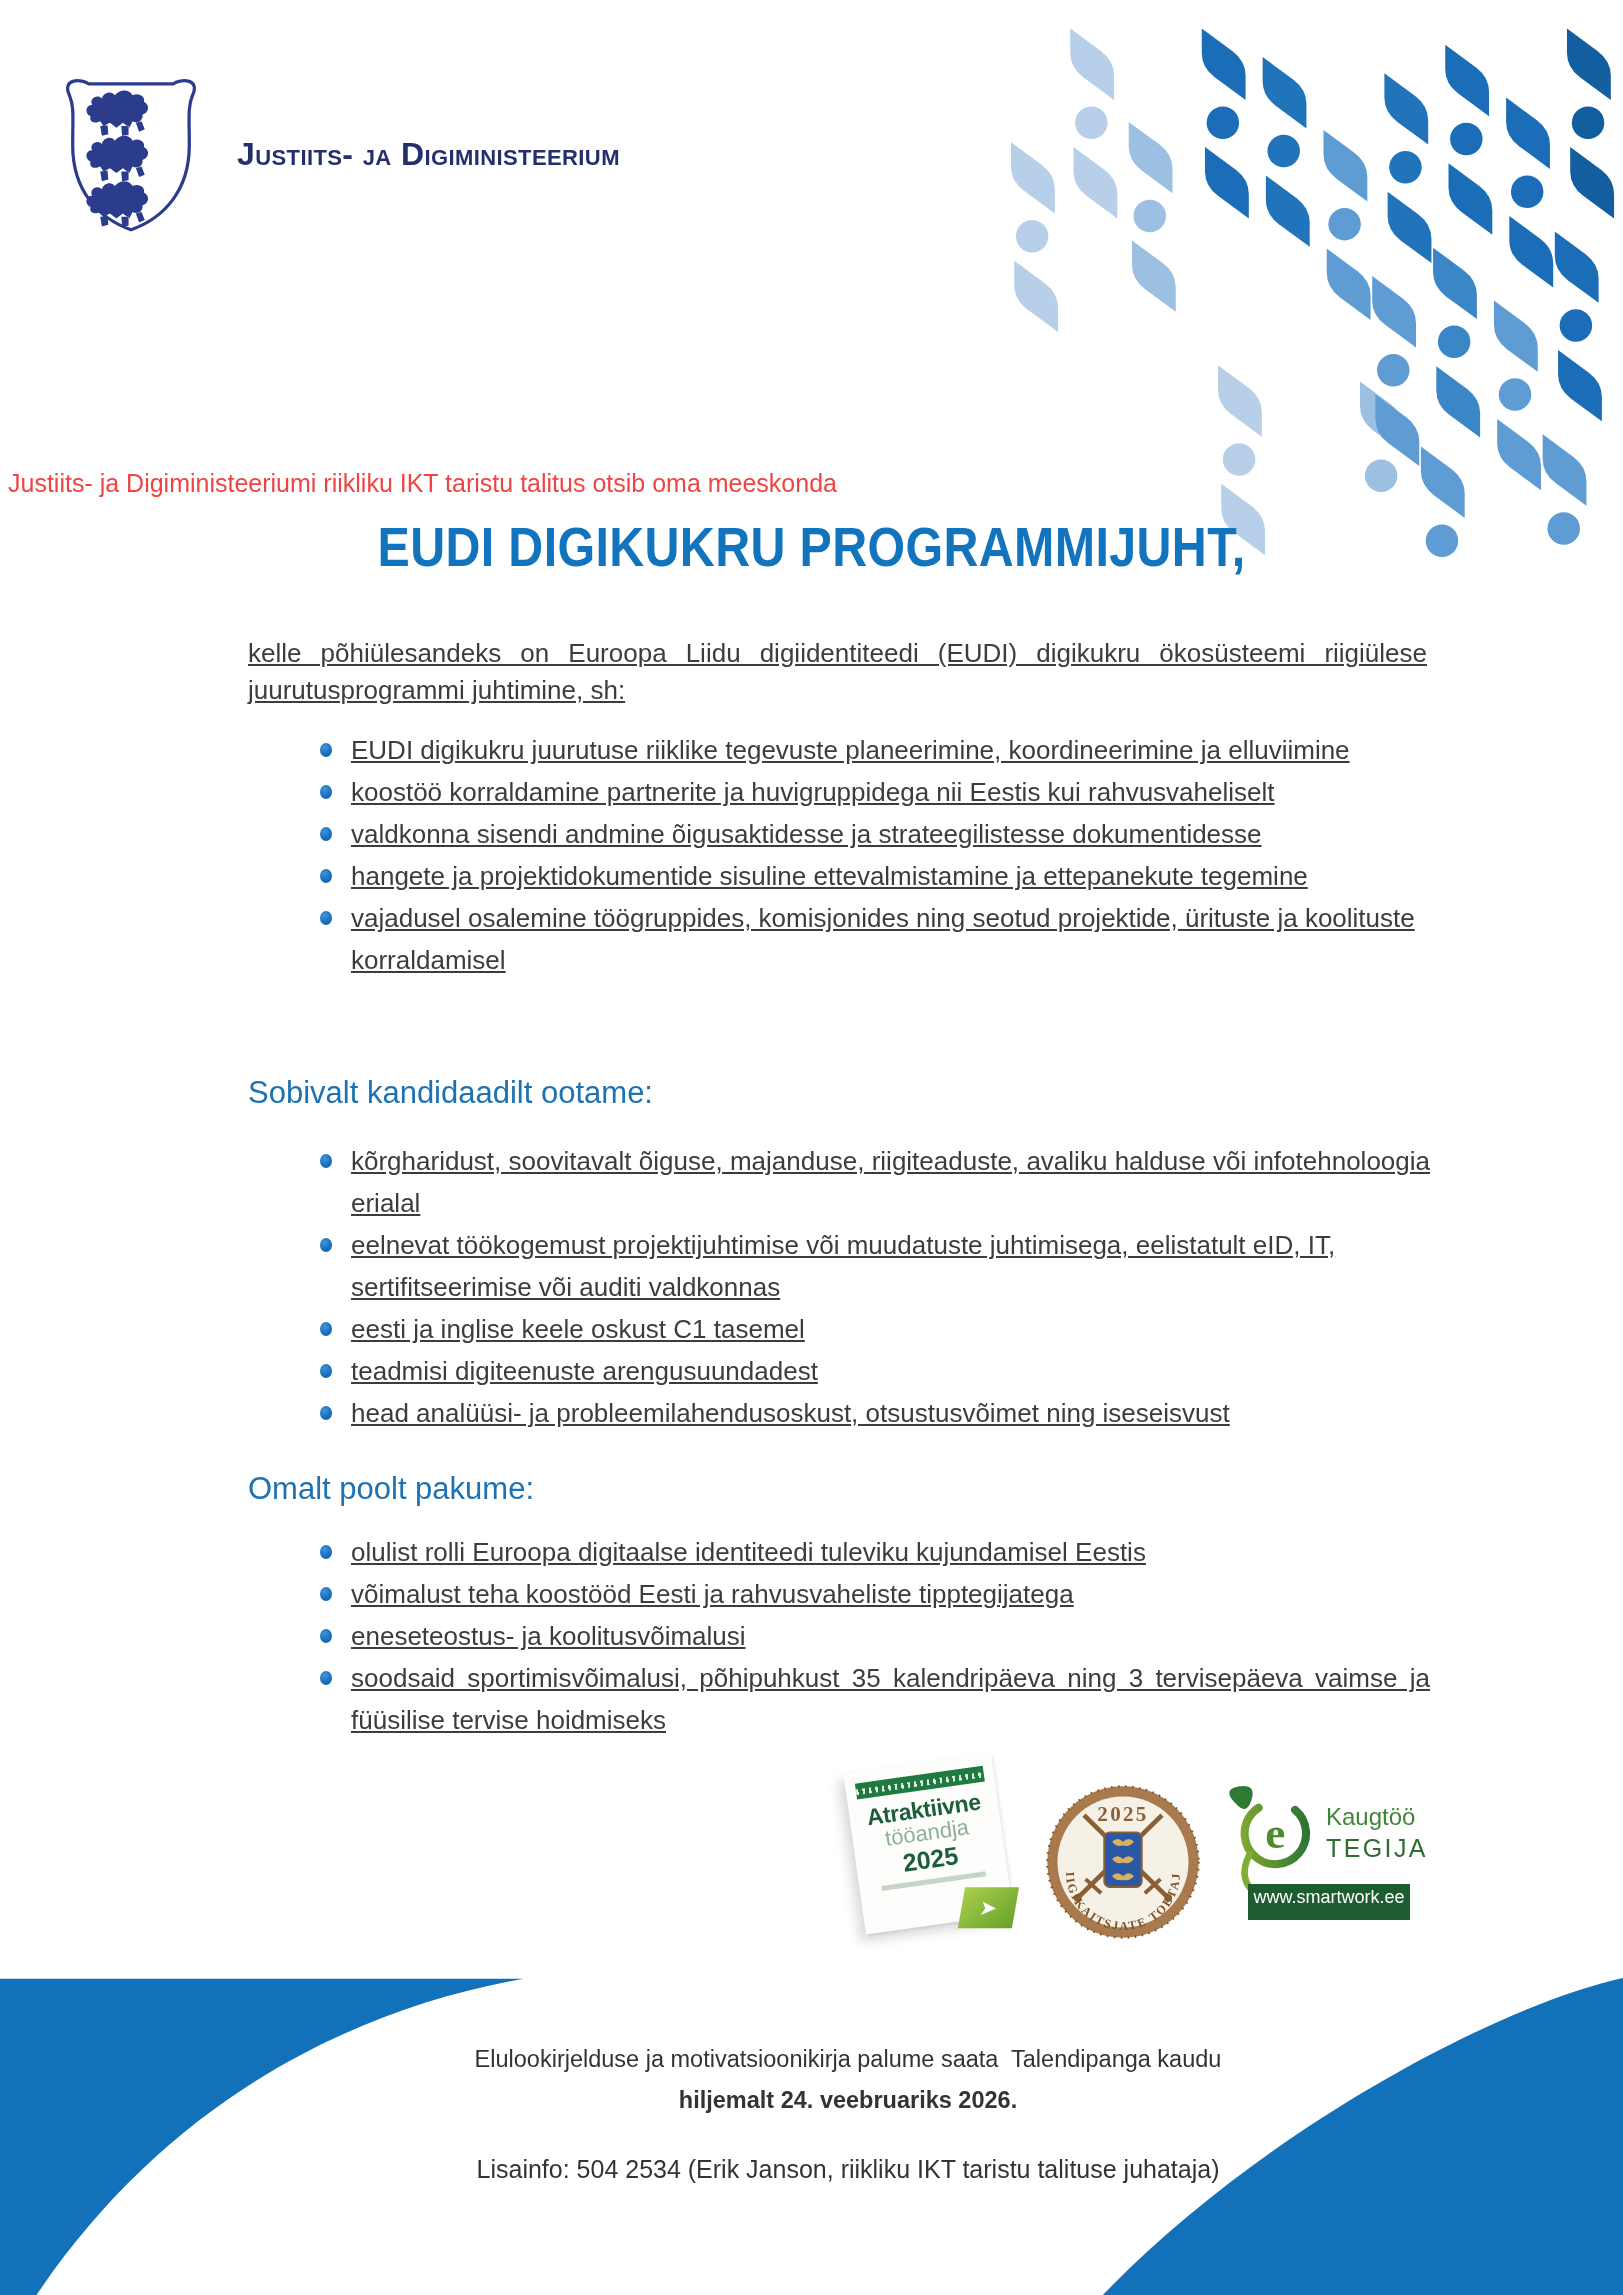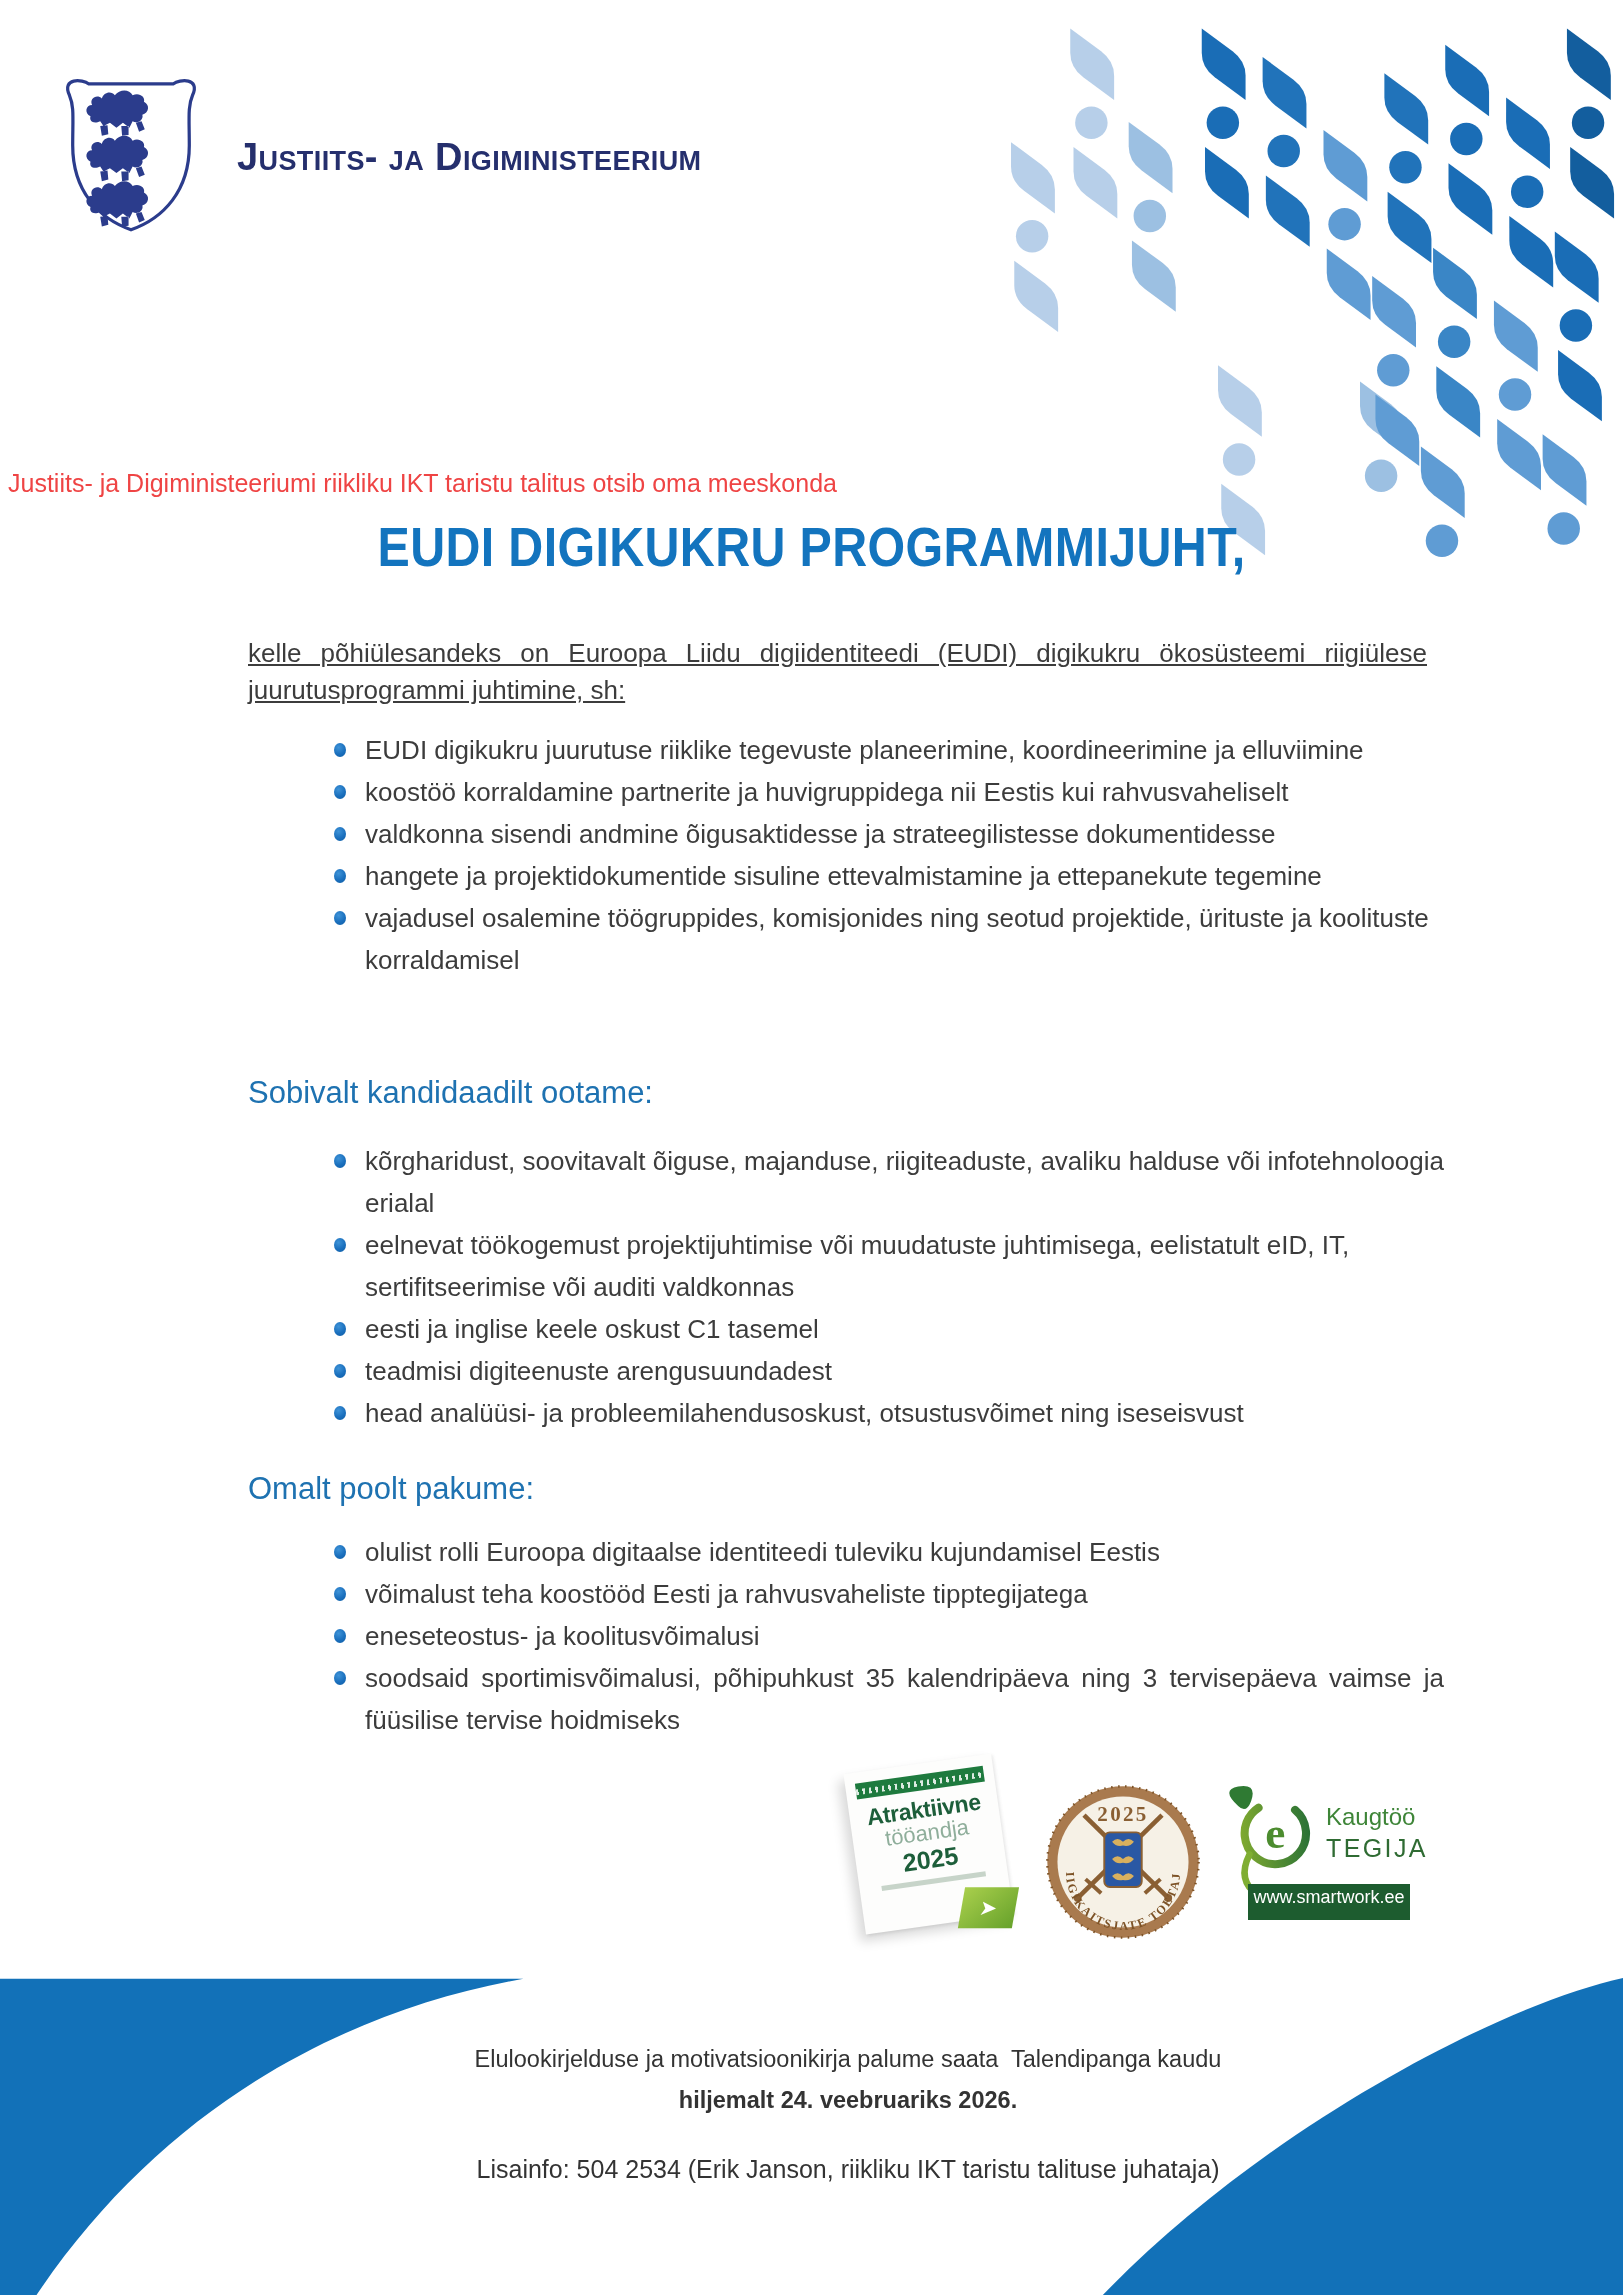--- a/index.html
+++ b/index.html
@@ -6,42 +6,42 @@
   .page {
     position:relative; width:1623px; height:2295px; margin:0 auto;
     background:#ffffff; overflow:hidden;
     font-family:"Liberation Sans", sans-serif; color:#3c3c3c;
   }
 
   
   .logo { position:absolute; left:58px; top:71px; width:146px; height:166px; }
   .ministry-name {
     position:absolute; left:237px; top:136px;
-    font-size:38px; font-weight:bold; font-variant:small-caps;
+    font-size:32px; font-weight:bold; font-variant:small-caps;
     letter-spacing:0.4px; color:#252f6d; white-space:nowrap;
   }
   .decor { position:absolute; left:997px; top:18px; width:627px; height:560px; }
 
   
   .intro {
     position:absolute; left:0; top:469px; width:100%;
     font-size:25px; color:#ef4444;padding-left:8px;
   }
   .job-title {
     position:absolute; left:0; top:515px; width:100%;
     text-align:center; font-size:55px; font-weight:bold; color:#1374be;
     transform:scaleX(0.88); letter-spacing:0.4px; white-space:nowrap;
   }
   .lead {
     position:absolute; left:248px; top:635px; width:1179px;
     font-size:26px; line-height:37px; text-align:justify;text-decoration:underline;
   }
 
   
-  .bullet-list { position:absolute; left:334px; width:1110px; list-style:none; margin:0; padding:0; }
+  .bullet-list { position:absolute; left:320px; width:1110px; list-style:none; margin:0; padding:0;text-decoration:underline; }
   .bullet-list li {
     position:relative; padding-left:31px; font-size:26px; line-height:42px; color:#3c3c3c;
   }
   .bullet-list li::before {
     content:""; position:absolute; left:0; top:14px; width:12px; height:14px;
     border-radius:50%;
     background:radial-gradient(circle at 38% 32%, #3e93d8 0%, #1a6fbd 55%, #0f5da4 100%);
   }
   .bullet-list li.justify { text-align:justify; }
   .list-tasks { top:729px; }

